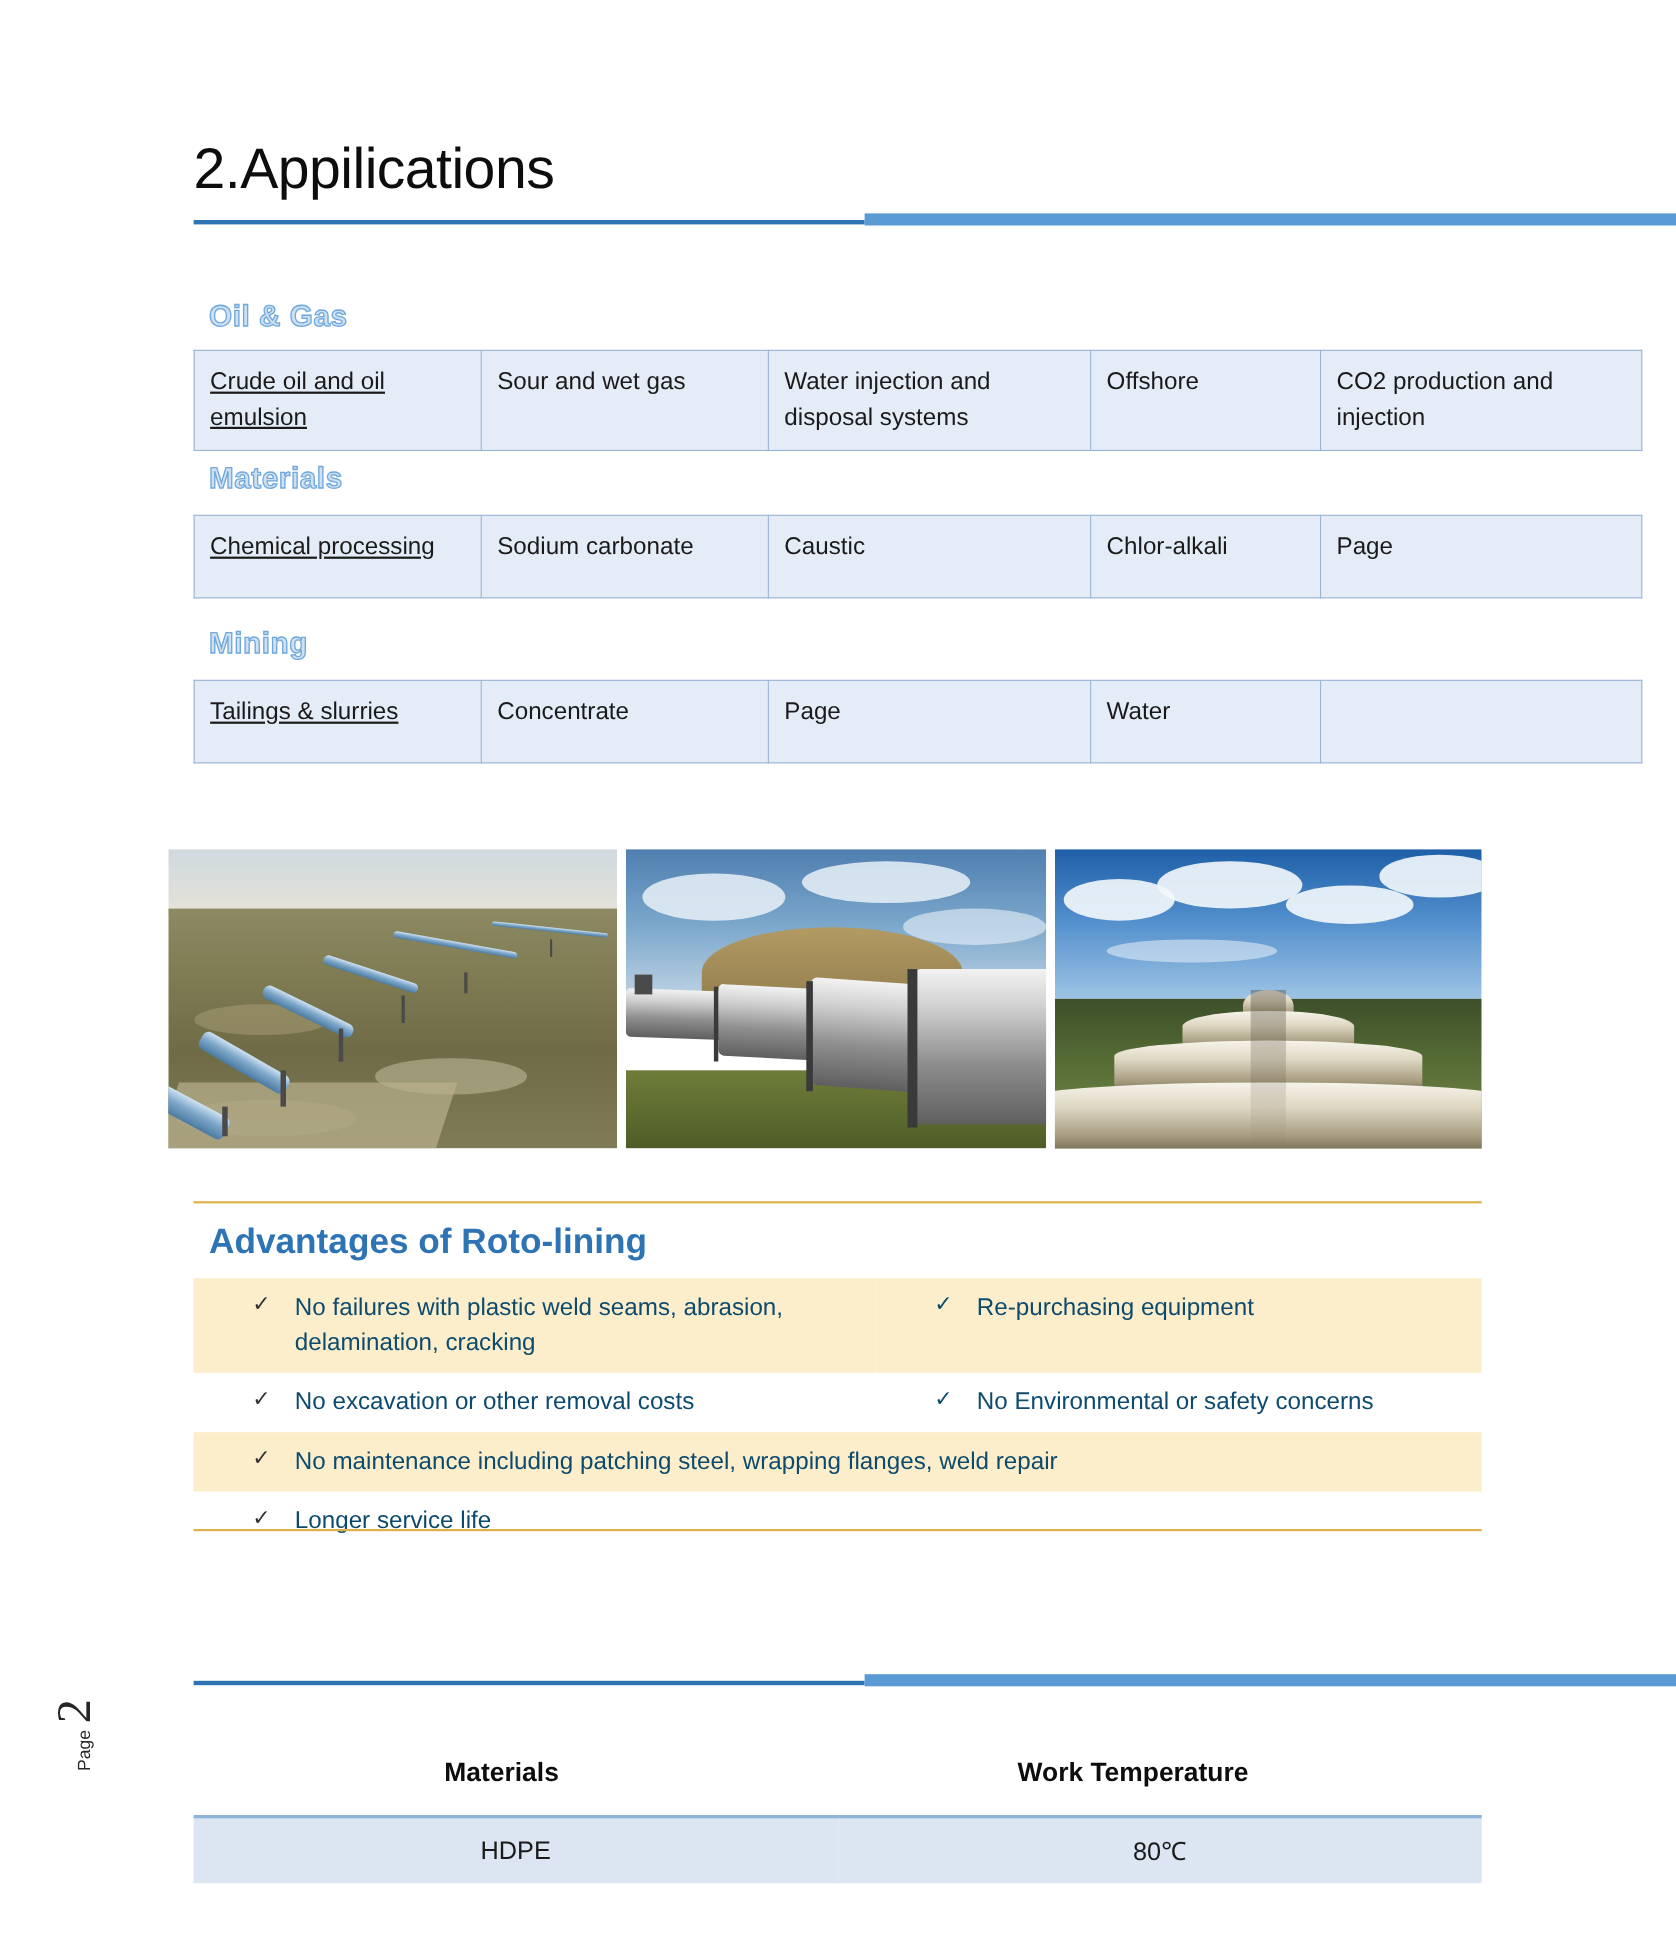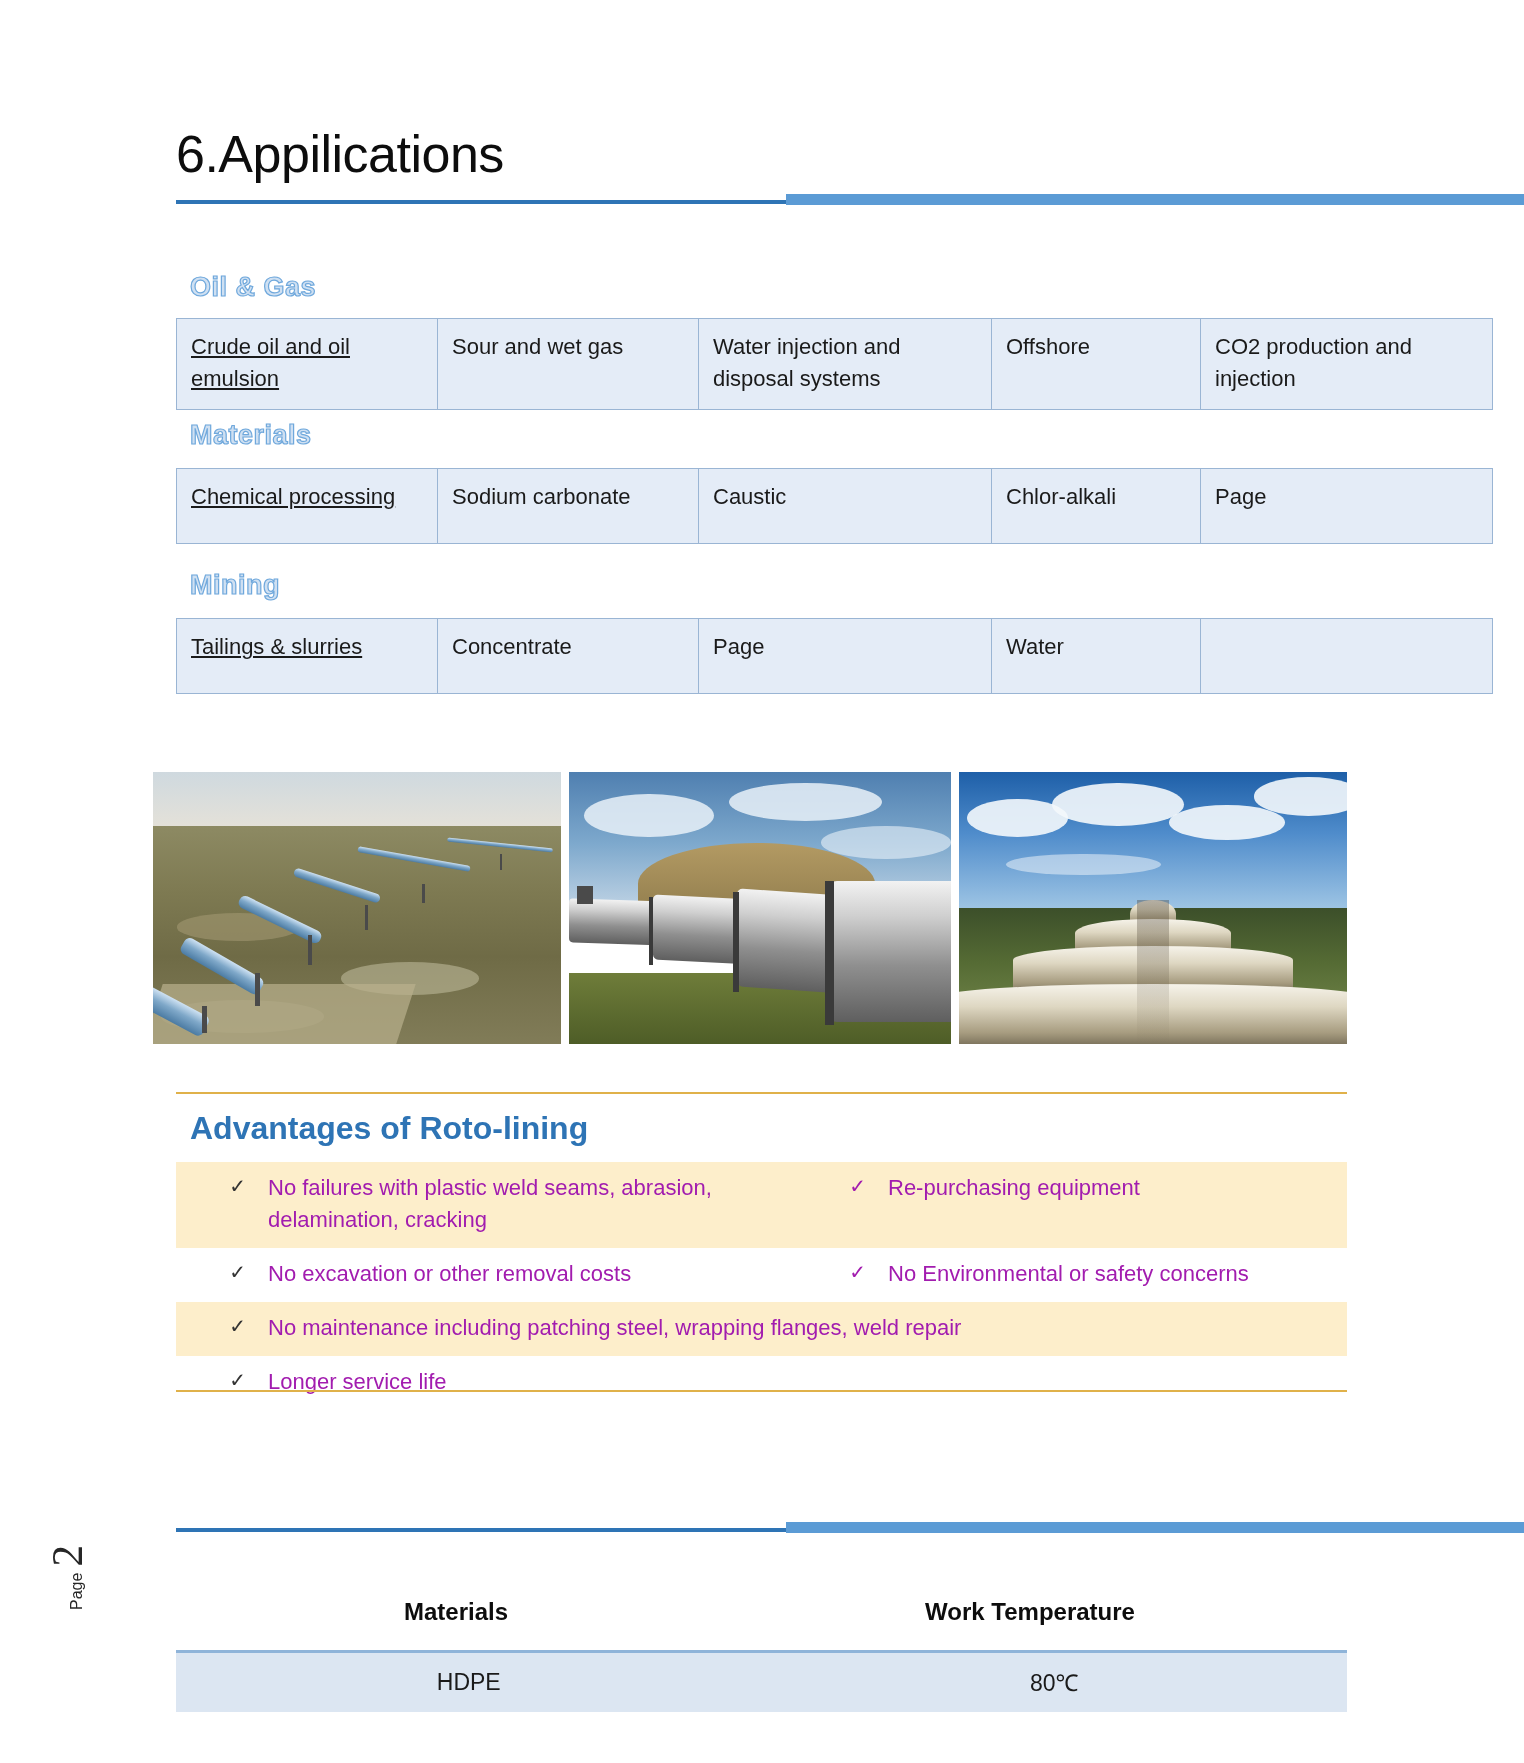--- a/index.html
+++ b/index.html
@@ -171,21 +171,21 @@
     top: 1162px;
     width: 1171px;
     border-collapse: collapse;
     table-layout: fixed;
   }
   .adv-table td {
     font-size: 22px;
     padding: 10px 8px 12px 8px;
     vertical-align: top;
     line-height: 1.45;
-    color: #a21caf;
+    color: #0c4a6e;
   }
   .adv-table tr.shaded td { background: #fdeecb; }
   .adv-table td.tick {
     width: 62px;
     text-align: right;
     padding-right: 14px;
     color: #333;
     font-size: 20px;
   }
   .adv-table td.txt-left { width: 520px; }
@@ -223,21 +223,21 @@
 </head>
 <body>
 
 <div class="page">
 
   <div class="page-number">
     <span class="lbl">Page</span>
     <span class="num">2</span>
   </div>
 
-  <div class="section-heading" style="top:124px;">6.Appilications</div>
+  <div class="section-heading" style="top:124px;">2.Appilications</div>
   <div class="rule-thin" style="top:200px;"></div>
   <div class="rule-thick" style="top:194px;"></div>
 
   <div class="sub-heading" style="top:272px;">Oil &amp; Gas</div>
   <table class="app-table" style="top:318px;">
     <tbody>
         <tr>
       <td class="c1">Crude oil and oil emulsion</td>
       <td class="c2">Sour and wet gas</td>
       <td class="c3">Water injection and disposal systems</td>

